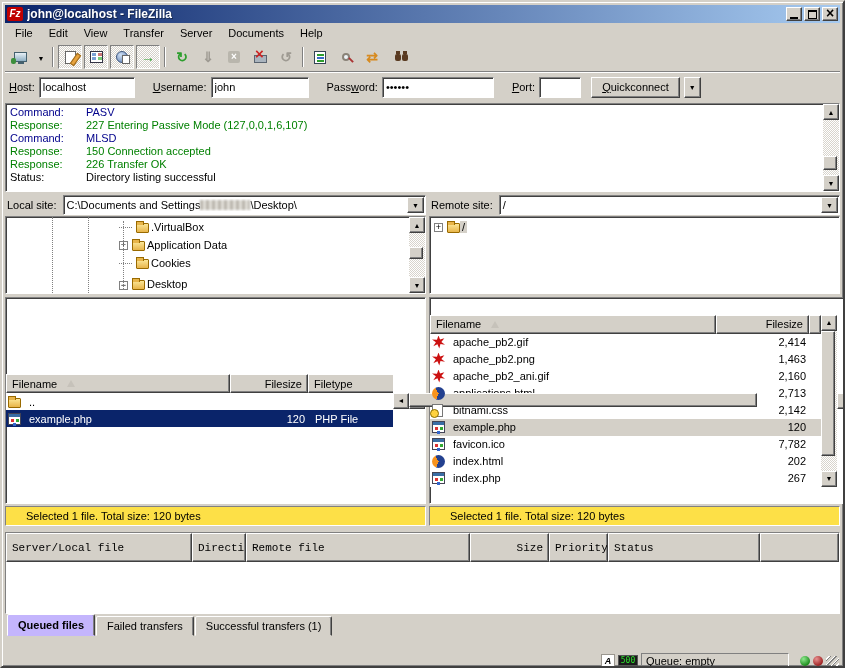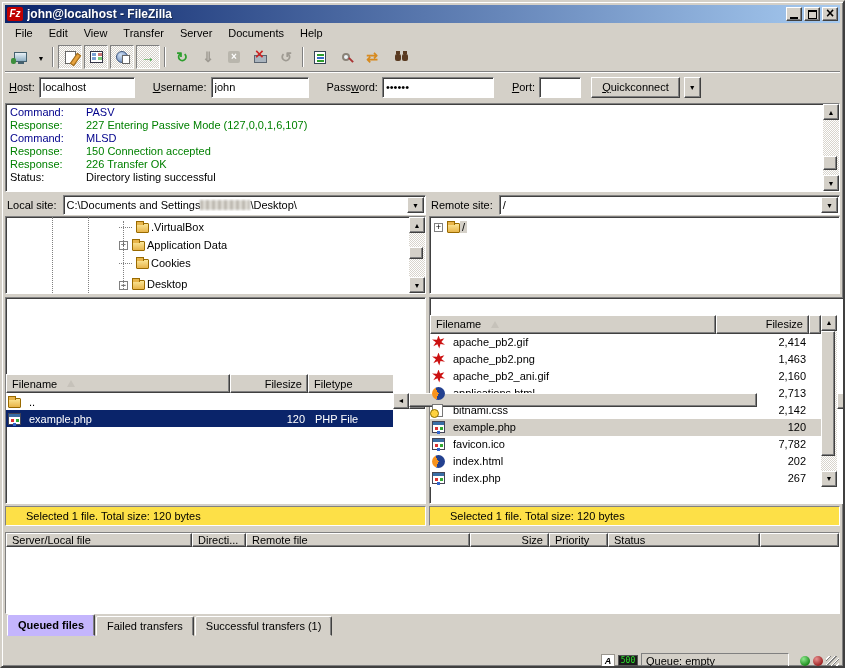--- a/index.html
+++ b/index.html
@@ -177,21 +177,21 @@
              background:#ffd23e; border:1px solid #8a6d00; border-radius:50%; }
   .ic-app { width:13px; height:12px; background:#fff; border:1px solid #445; }
   .ic-app::before { content:""; position:absolute; top:0; left:0; right:0; height:3px; background:#3a6ea5; }
   .ic-app::after { content:""; position:absolute; left:2px; top:5px; width:3px; height:3px; background:#d33;
              box-shadow:5px 0 0 #3a3,2px 4px 0 #36c; }
 
   
   .queuepane { height:82px; flex:none; margin-top:6px; background:#fff; border:1px solid #808080;
                border-right-color:#fff; border-bottom-color:#fff; box-shadow: inset 1px 1px 0 #404040;
                display:flex; flex-direction:column; }
-  .qheader { height:14px; flex:none; display:flex; }
+  .qheader { height:29px; flex:none; display:flex;font-family:Liberation Mono, monospace; }
   .qh-c0{width:186px;} .qh-c1{width:54px;} .qh-c2{width:224px;} .qh-c3{width:79px;justify-content:flex-end;}
   .qh-c4{width:59px;} .qh-c5{width:152px;}
   .qbody { flex:1; background:#fff; }
 
   
   .tabsrow { height:22px; flex:none; display:flex; align-items:flex-end; padding-left:2px; }
   .tab { height:20px; padding:0 10px; display:flex; align-items:center; background:#d4d0c8;
          border:1px solid; border-color:#fff #404040 transparent #fff; box-shadow: inset -1px 0 0 #808080;
          border-radius:2px 2px 0 0; margin-right:1px; }
   .tab.active { height:22px; background:#c4b5fd; font-weight:bold; z-index:2; }

